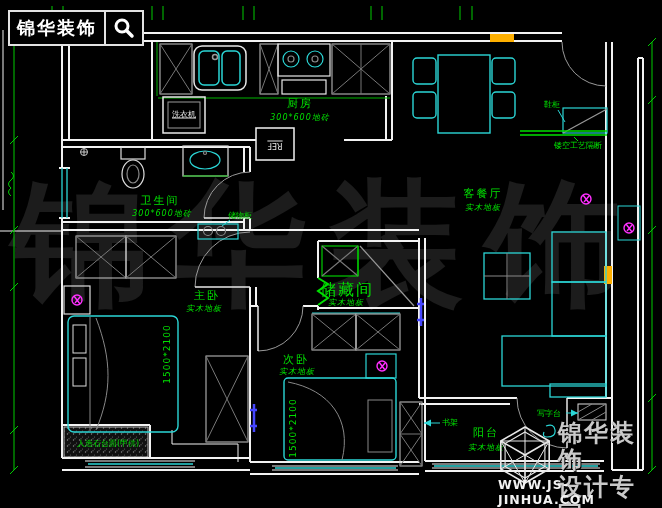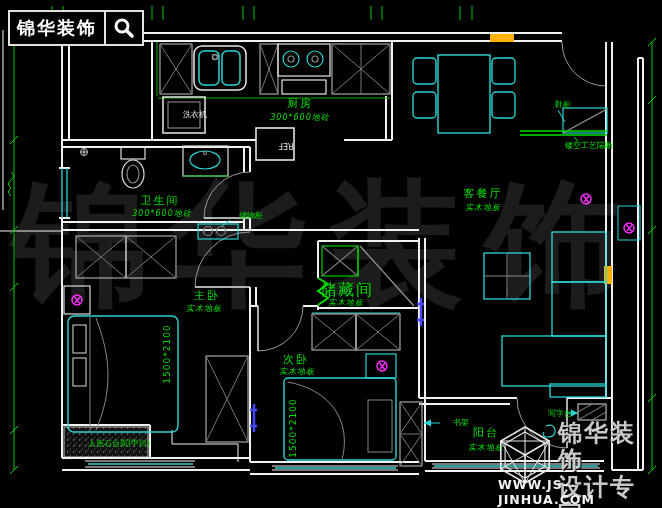--- a/index.html
+++ b/index.html
@@ -8,22 +8,22 @@
   
   #watermark{position:absolute;top:176px;left:12px;z-index:1;font-size:136px;line-height:1;
              font-weight:bold;color:#1c1c1c;letter-spacing:22px;white-space:nowrap;}
   
   #plan{position:absolute;inset:0;z-index:2;}
   
   #labels{position:absolute;inset:0;z-index:3;}
   .lbl{position:absolute;transform:translate(-50%,-50%);white-space:nowrap;color:#00e000;}
   .room{font-size:11px;letter-spacing:2px;}
   .mat{font-size:8px;letter-spacing:1px;font-style:italic;}
-  .sm{font-size:8px;margin-left:11px;}
-  .wh{color:#e6e6e6;}
+  .sm{font-size:8px;}
+  .wh{color:#e6e6e6;text-decoration:underline;}
   .v{transform:translate(-50%,-50%) rotate(-90deg);font-size:9px;letter-spacing:1px;}
   .flip{transform:translate(-50%,-50%) rotate(180deg);}
   
   #brandTop{position:absolute;left:8px;top:6px;z-index:6;}
   #brandTop .tag{color:#f0f0f0;font-size:13px;font-weight:bold;letter-spacing:2px;}
   #searchBox{margin-top:4px;width:132px;height:32px;border:2px solid #e2e2e2;display:flex;align-items:stretch;background:#000;}
   #searchBox .bt{flex:1;display:flex;align-items:center;justify-content:center;color:#fff;
                  font-size:18px;font-weight:bold;letter-spacing:2px;}
   #searchBox .bi{width:36px;border-left:2px solid #e2e2e2;display:flex;align-items:center;justify-content:center;}
   

